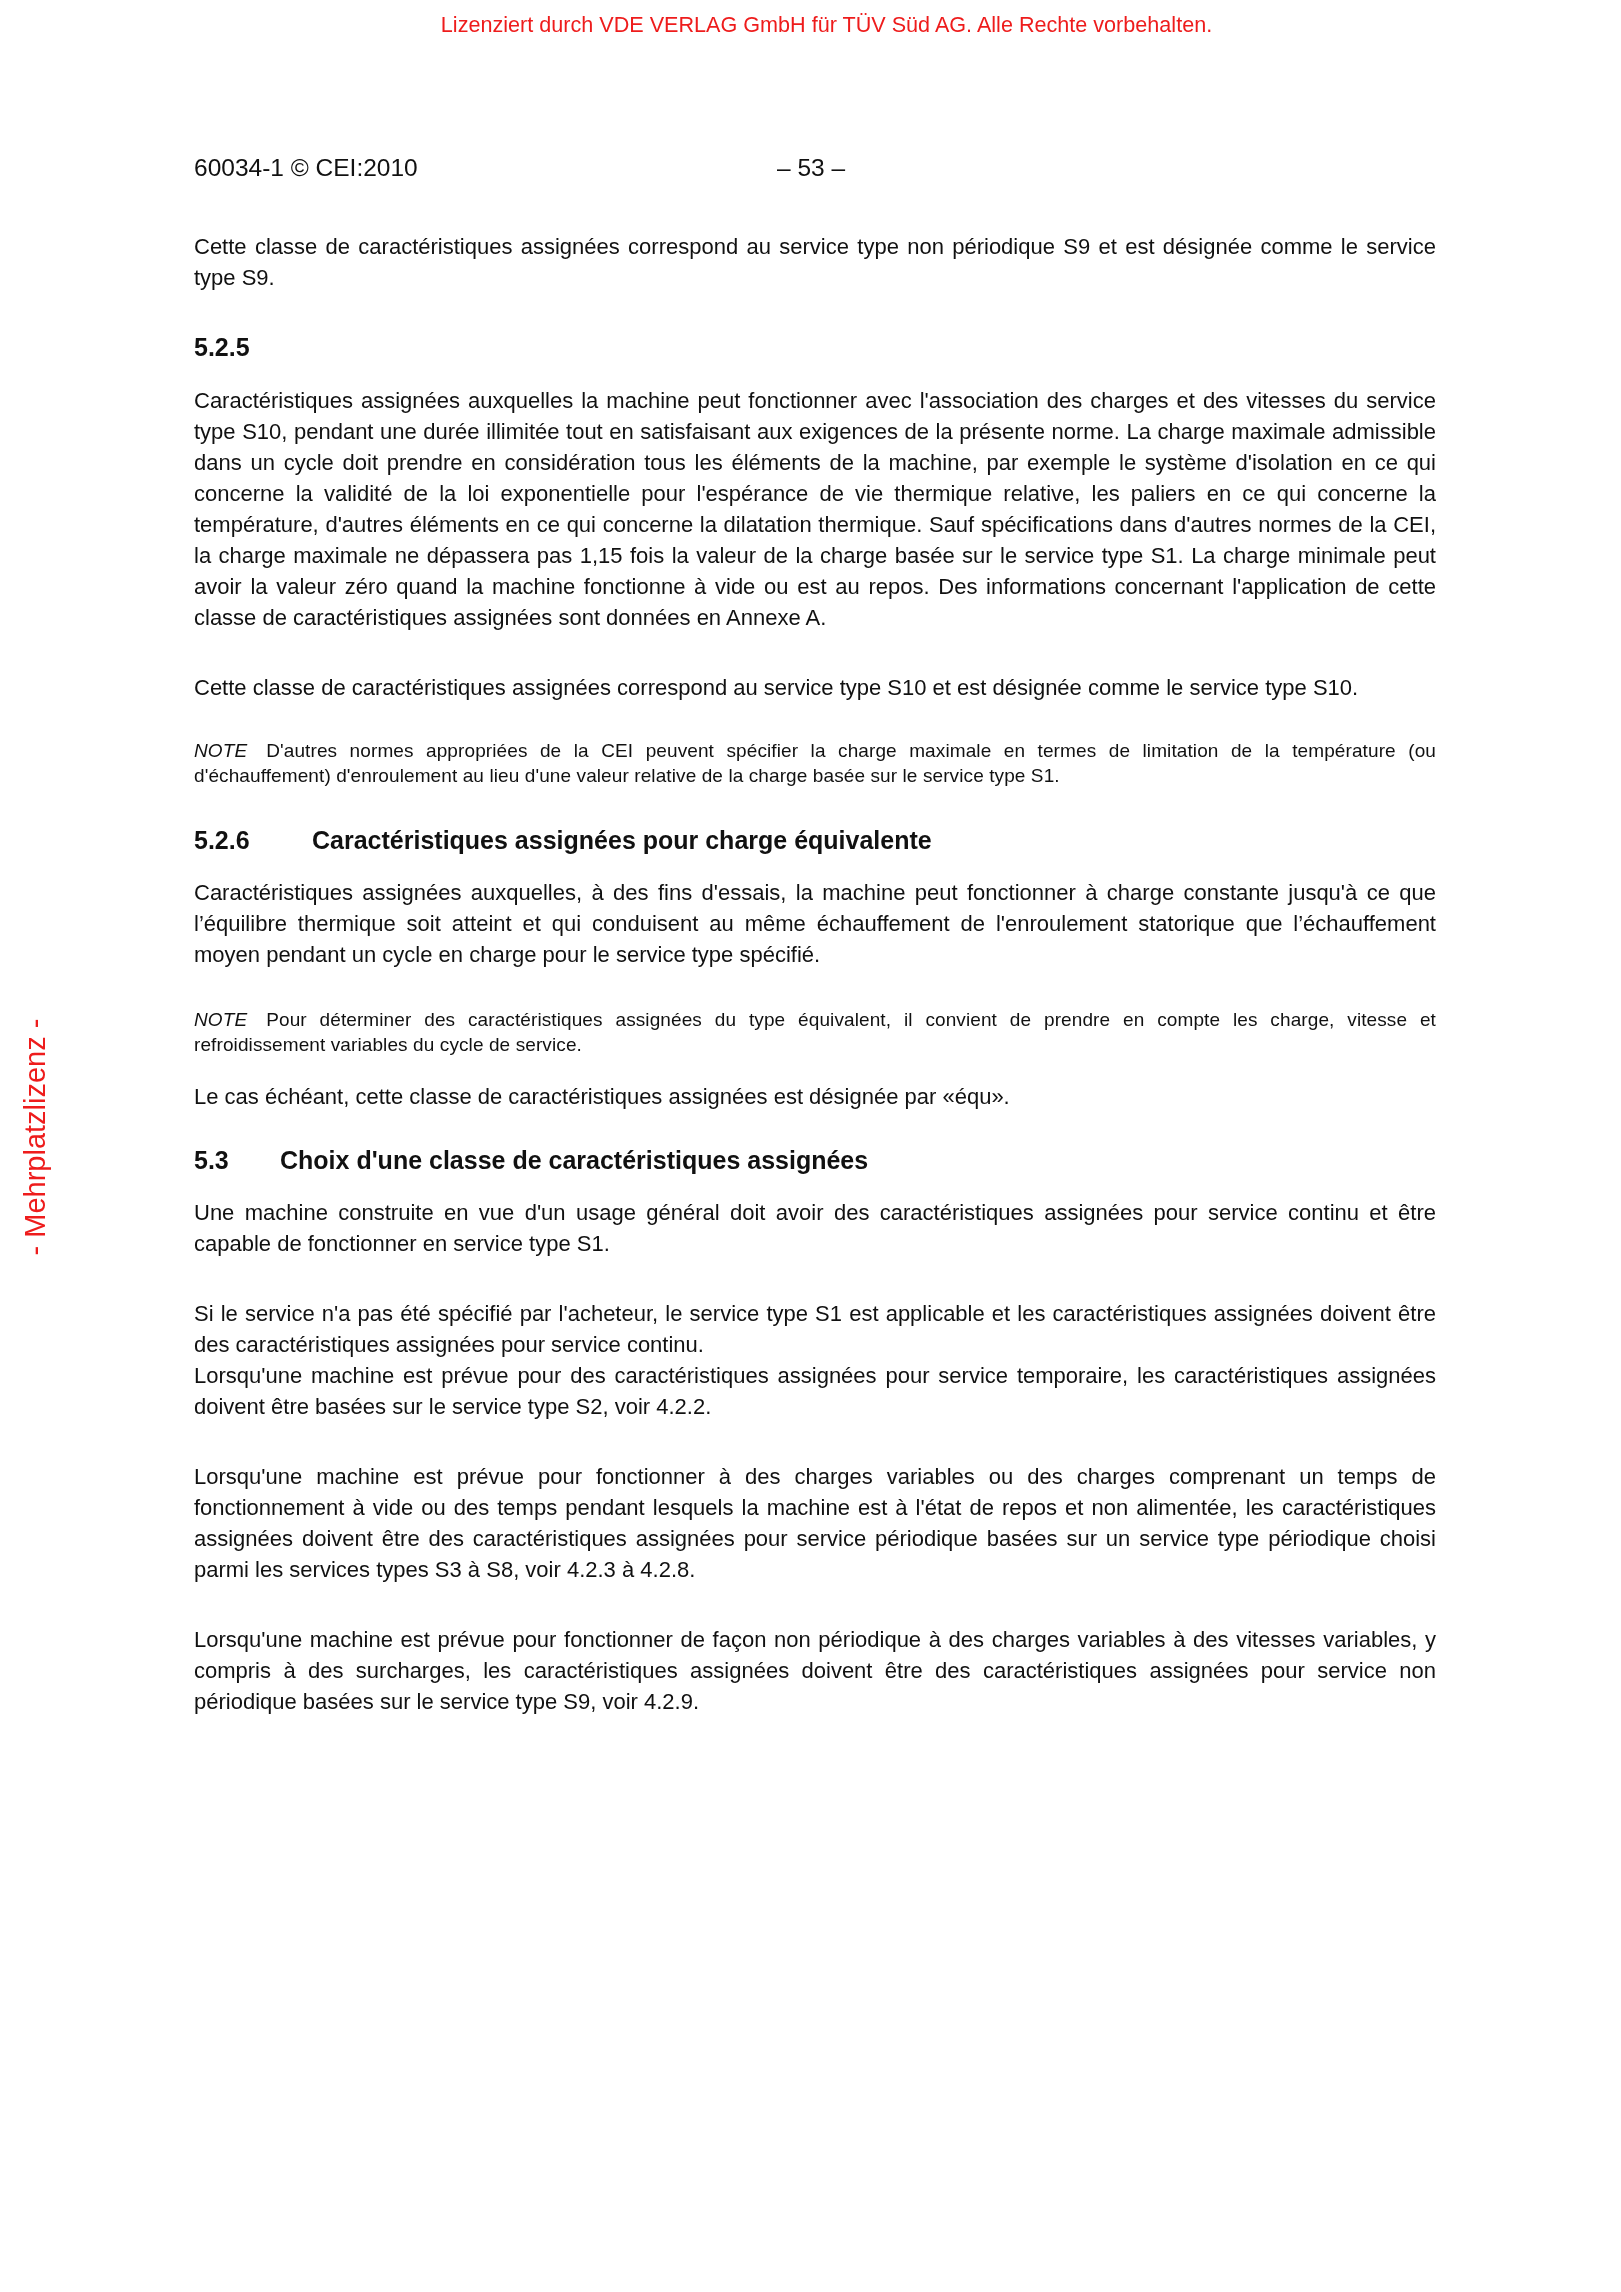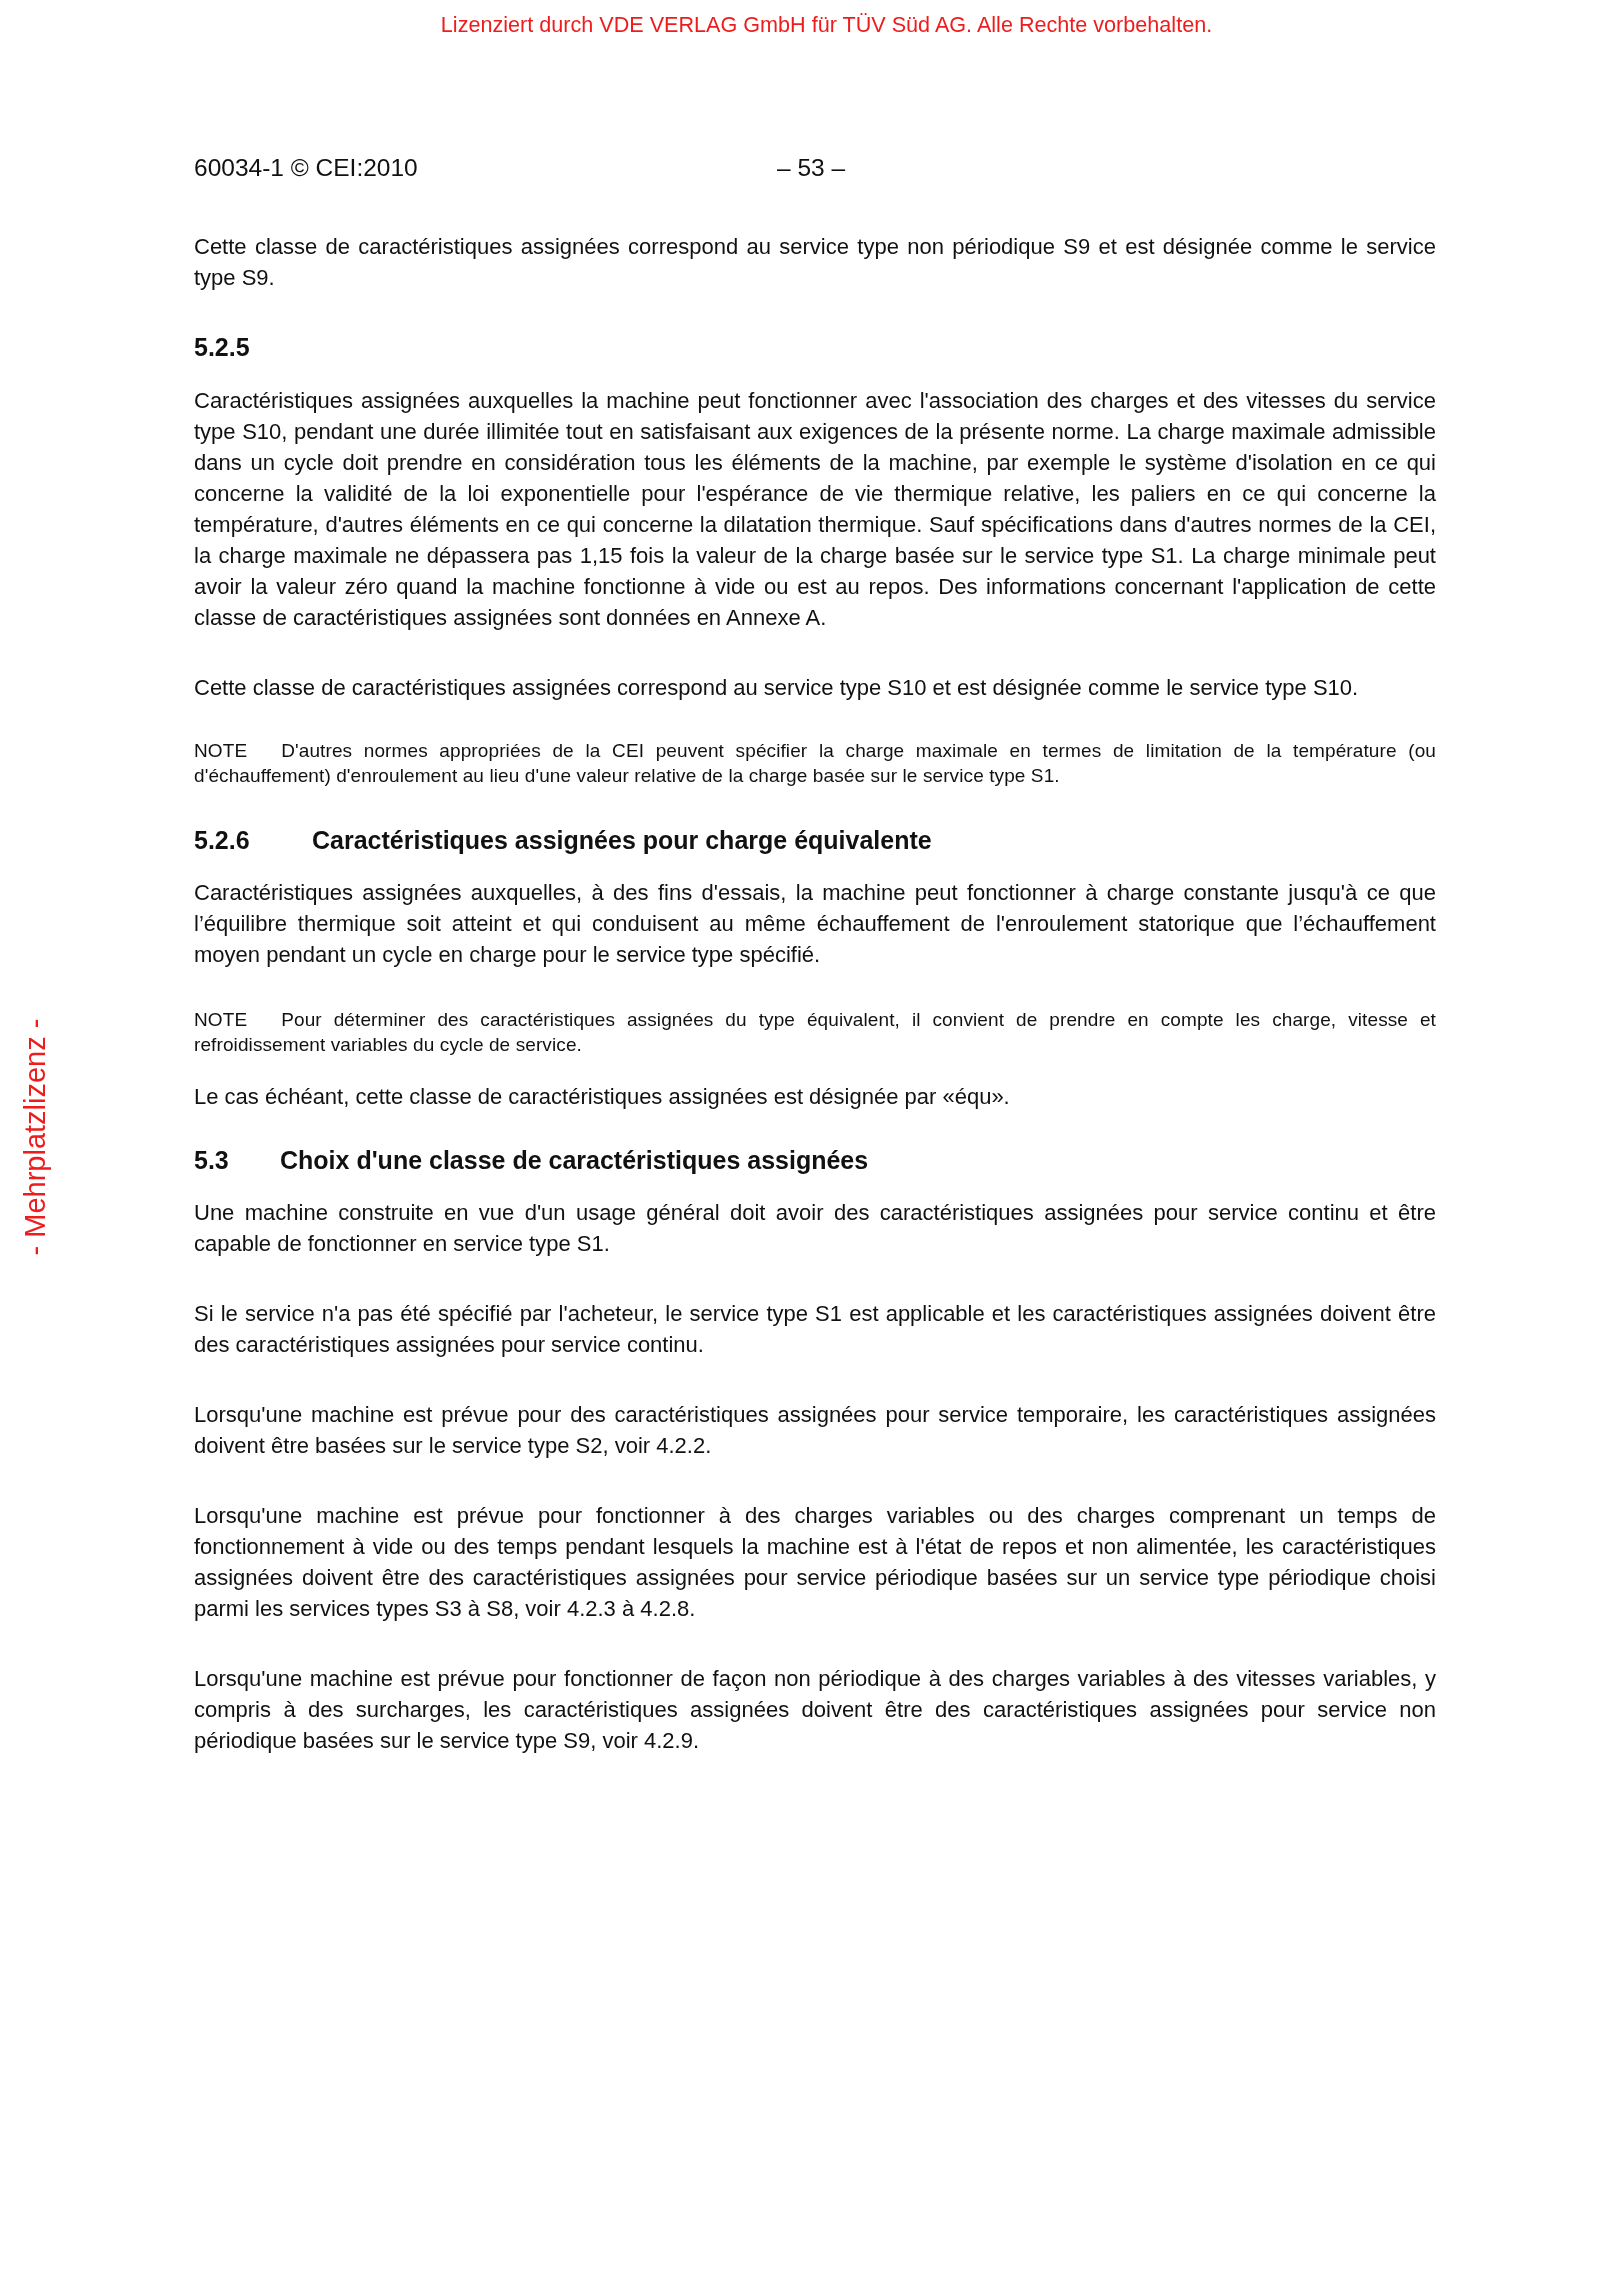--- a/index.html
+++ b/index.html
@@ -8,21 +8,21 @@
   .watermark { position: absolute; top: 11.8px; left: 16px; width: 1621px; text-align: center;
                color: #ee1c1c; font-size: 21.6px; font-family: "Liberation Sans", sans-serif; }
   .side-mark { position: absolute; left: 35px; top: 1137px; transform: translate(-50%, -50%) rotate(-90deg);
                white-space: nowrap; color: #ee1c1c; font-size: 29px; }
   .header { position: absolute; top: 154px; left: 194px; width: 1242px; height: 31px; font-size: 24.5px; text-align: center; }
   .header .std { position: absolute; left: 0; top: 0; }
   .header .pg { position: absolute; left: 583px; top: 0; }
   .content { position: absolute; left: 194px; top: 231px; width: 1242px; }
   p.body { margin: 0; font-size: 22px; line-height: 31px; text-align: justify; }
   p.note { margin: 0; font-size: 19px; line-height: 25px; text-align: justify; letter-spacing: 0.1px; }
-  .note .tag { margin-right: 34px; }
+  .note .tag { margin-right: 19px; font-style: italic; }
   h3.sec { margin: 0; font-size: 25px; line-height: 31px; font-weight: bold; display: flex; }
   h3.sec .num { width: 118px; flex: none; }
   h3.sec.l2 .num { width: 86px; }
 </style>
 </head>
 <body>
 
 <div class="watermark">Lizenziert durch VDE VERLAG GmbH  für TÜV Süd AG. Alle Rechte vorbehalten.</div>
 <div class="side-mark">- Mehrplatzlizenz -</div>
 
@@ -62,20 +62,20 @@
 
   <h3 class="sec l2" style="margin-top:33px;">
     <span class="num">5.3</span>
     <span>Choix d'une classe de caractéristiques assignées</span>
   </h3>
 
   <p class="body" style="margin-top:21.6px;">Une machine construite en vue d'un usage général doit avoir des caractéristiques assignées pour service continu et être capable de fonctionner en service type S1.</p>
 
   <p class="body" style="margin-top:39px;">Si le service n'a pas été spécifié par l'acheteur, le service type S1 est applicable et les caractéristiques assignées doivent être des caractéristiques assignées pour service continu.</p>
 
-  <p class="body" style="margin-top:39px;">Lorsqu'une machine est prévue pour des caractéristiques assignées pour service temporaire, les caractéristiques assignées doivent être basées sur le service type S2, voir 4.2.2.</p>
+  <p class="body" style="">Lorsqu'une machine est prévue pour des caractéristiques assignées pour service temporaire, les caractéristiques assignées doivent être basées sur le service type S2, voir 4.2.2.</p>
 
   <p class="body" style="margin-top:39px;">Lorsqu'une machine est prévue pour fonctionner à des charges variables ou des charges comprenant un temps de fonctionnement à vide ou des temps pendant lesquels la machine est à l'état de repos et non alimentée, les caractéristiques assignées doivent être des caractéristiques assignées pour service périodique basées sur un service type périodique choisi parmi les services types S3 à S8, voir 4.2.3 à 4.2.8.</p>
 
   <p class="body" style="margin-top:39px;">Lorsqu'une machine est prévue pour fonctionner de façon non périodique à des charges variables à des vitesses variables, y compris à des surcharges, les caractéristiques assignées doivent être des caractéristiques assignées pour service non périodique basées sur le service type S9, voir 4.2.9.</p>
 
 </div>
 
 
 </body></html>

